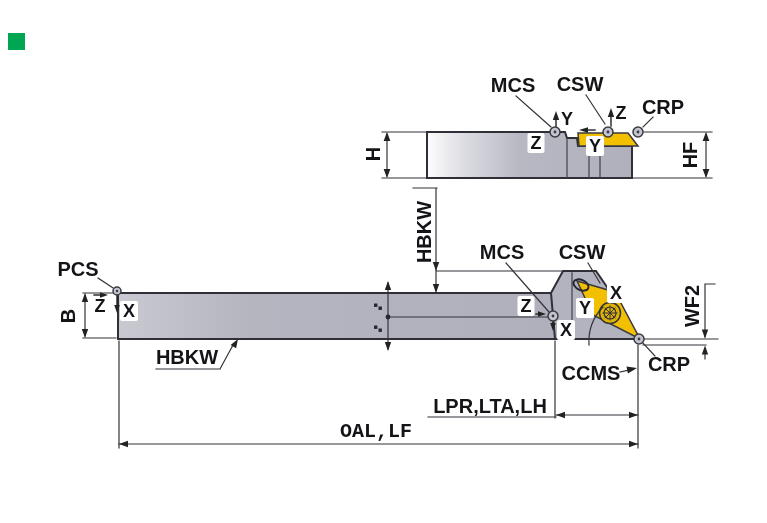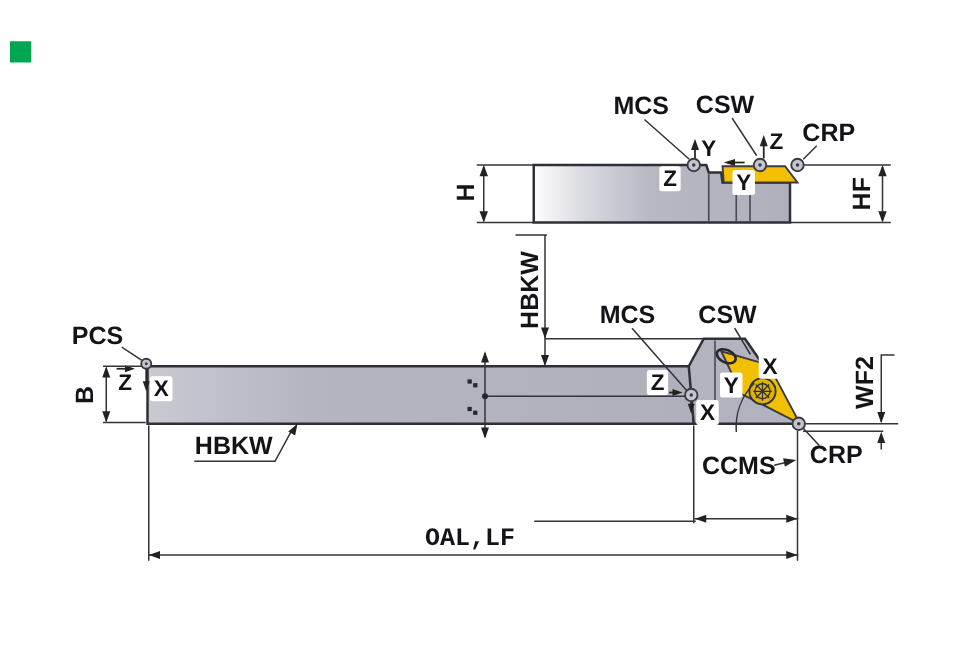--- a/index.html
+++ b/index.html
@@ -171,15 +171,16 @@
   <div class="lbl sm refbox" style="left:129px;top:311px;">X</div>
   <div class="lbl rot" style="left:68px;top:316px;">B</div>
   <div class="lbl sm refbox" style="left:526px;top:306px;">Z</div>
   <div class="lbl sm refbox" style="left:585px;top:308px;">Y</div>
   <div class="lbl sm refbox" style="left:616px;top:293px;">X</div>
   <div class="lbl sm refbox" style="left:566px;top:330px;">X</div>
   <div class="lbl rot" style="left:692px;top:306px;">WF2</div>
   <div class="lbl" style="left:669px;top:364px;">CRP</div>
   <div class="lbl" style="left:591px;top:373px;">CCMS</div>
   <div class="lbl" style="left:187px;top:357px;">HBKW</div>
+  <div class="lbl" style="left:490px;top:406px;">LPR,LTA,LH</div>
   <div class="lbl" style="left:376px;top:432px;font-family:Liberation Mono, monospace;">OAL,LF</div>
 
 </div>
 
 </body></html>

